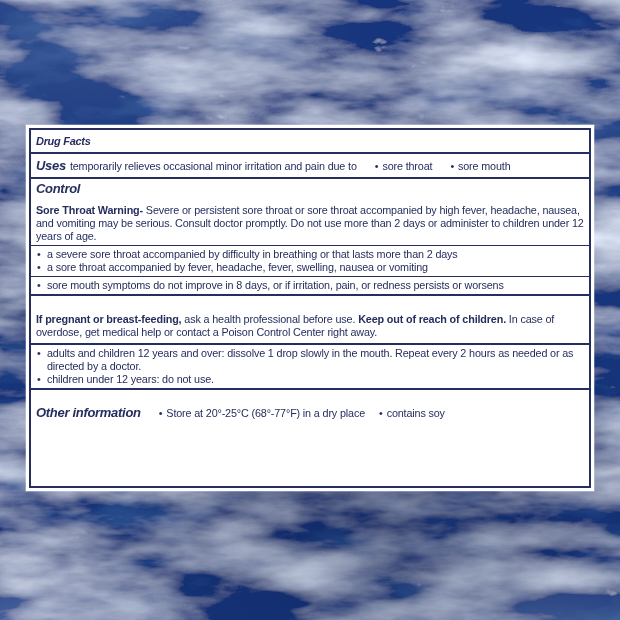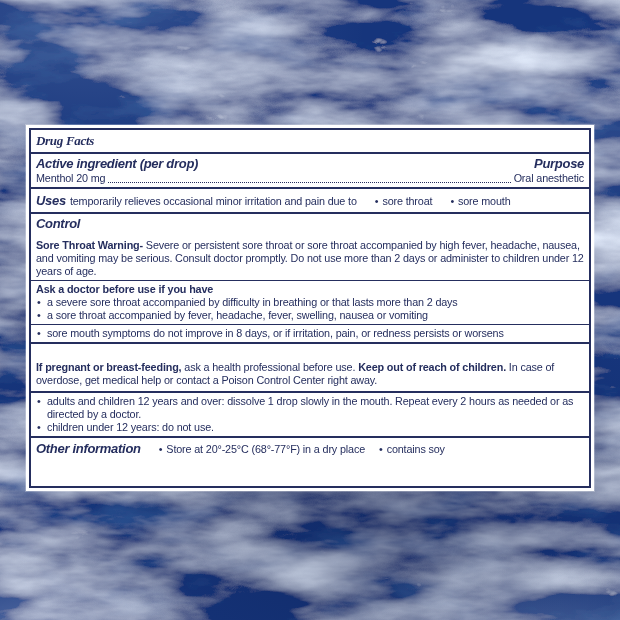--- a/index.html
+++ b/index.html
@@ -38,21 +38,21 @@
     border:2px solid var(--ink);
     background:var(--paper);
     color:var(--ink);
     display:flex;flex-direction:column;overflow:hidden;
     font-size:10.8px;line-height:13px;letter-spacing:-0.15px;
   }
   .row{padding:2px 5px;}
   .div-med{border-top:2px solid var(--ink);}
   .div-thin{border-top:1px solid var(--ink);}
   .div-thick{border-top:2.5px solid var(--ink);}
-  .h1{font-size:13px;line-height:18px;font-weight:bold;font-style:italic;letter-spacing:-0.3px;font-family:Liberation Serif, serif;}
+  .h1{font-size:11px;line-height:18px;font-weight:bold;font-style:italic;letter-spacing:-0.3px;}
   .h2{font-size:13px;line-height:15px;font-weight:bold;font-style:italic;letter-spacing:-0.3px;}
   .bold{font-weight:bold;}
   .flexline{display:flex;justify-content:space-between;align-items:baseline;}
   .leaderline{display:flex;align-items:flex-end;line-height:13px;margin-top:1px;}
   .leader{flex:1;border-bottom:1.5px dotted var(--ink);margin:0 3px 2px 3px;}
   .bullet{display:flex;}
   .bullet .b{width:11px;flex:0 0 11px;padding-left:1px;}
   .bullet .txt{flex:1;}
   .inline-b{margin-left:18px;white-space:nowrap;}
   .inline-b .b{margin-right:4px;}
@@ -89,46 +89,34 @@
   </svg>
   <div class="bg-accents"></div>
 
   <div class="panel">
     <div class="inner">
 
       <div class="row">
         <span class="h1">Drug Facts</span>
       </div>
 
-      <div class="row div-med">
-        <div class="flexline">
-          <span class="h2">Active ingredient (per drop)</span>
-          <span class="h2">Purpose</span>
-        </div>
-        <div class="leaderline">
-          <span>Menthol 20 mg</span>
-          <span class="leader"></span>
-          <span>Oral anesthetic</span>
-        </div>
-      </div>
 
       <div class="row div-thick" style="padding-top:4px;padding-bottom:4px;">
         <span class="h2 headgap">Uses</span><span>temporarily relieves occasional minor irritation and pain due to</span><span class="inline-b"><span class="b">•</span><span>sore throat</span></span><span class="inline-b"><span class="b">•</span><span>sore mouth</span></span>
       </div>
 
       <div class="row div-thick">
         <div class="h2 warn-head">Control</div>
         <div class="para">
           <span class="bold">Sore Throat Warning-</span>
           <span>Severe or persistent sore throat or sore throat accompanied by high fever, headache, nausea, and vomiting may be serious. Consult doctor promptly. Do not use more than 2 days or administer to children under 12 years of age.</span>
         </div>
       </div>
 
       <div class="row div-thin">
-        <div class="bold">Ask a doctor before use if you have</div>
         <div class="bullet">
           <span class="b">•</span>
           <span class="txt">a severe sore throat accompanied by difficulty in breathing or that lasts more than 2 days</span>
         </div>
         <div class="bullet">
           <span class="b">•</span>
           <span class="txt">a sore throat accompanied by fever, headache, fever, swelling, nausea or vomiting</span>
         </div>
       </div>
 
@@ -152,20 +140,20 @@
             <span class="b">•</span>
             <span class="txt">adults and children 12 years and over: dissolve 1 drop slowly in the mouth. Repeat every 2 hours as needed or as directed by a doctor.</span>
           </div>
           <div class="bullet">
             <span class="b">•</span>
             <span class="txt">children under 12 years: do not use.</span>
           </div>
         </div>
       </div>
 
-      <div class="row div-thick other-row" style="padding-top:3px;padding-bottom:4px;">
+      <div class="row div-thick other-row" style="padding-top:15px;padding-bottom:4px;">
         <span class="h2 headgap">Other information</span><span class="inline-b"><span class="b">•</span><span>Store at 20°-25°C (68°-77°F) in a dry place</span></span><span class="inline-b"><span class="b">•</span><span>contains soy</span></span>
       </div>
 
 
     </div>
   </div>
 </div>
 
 </body></html>

